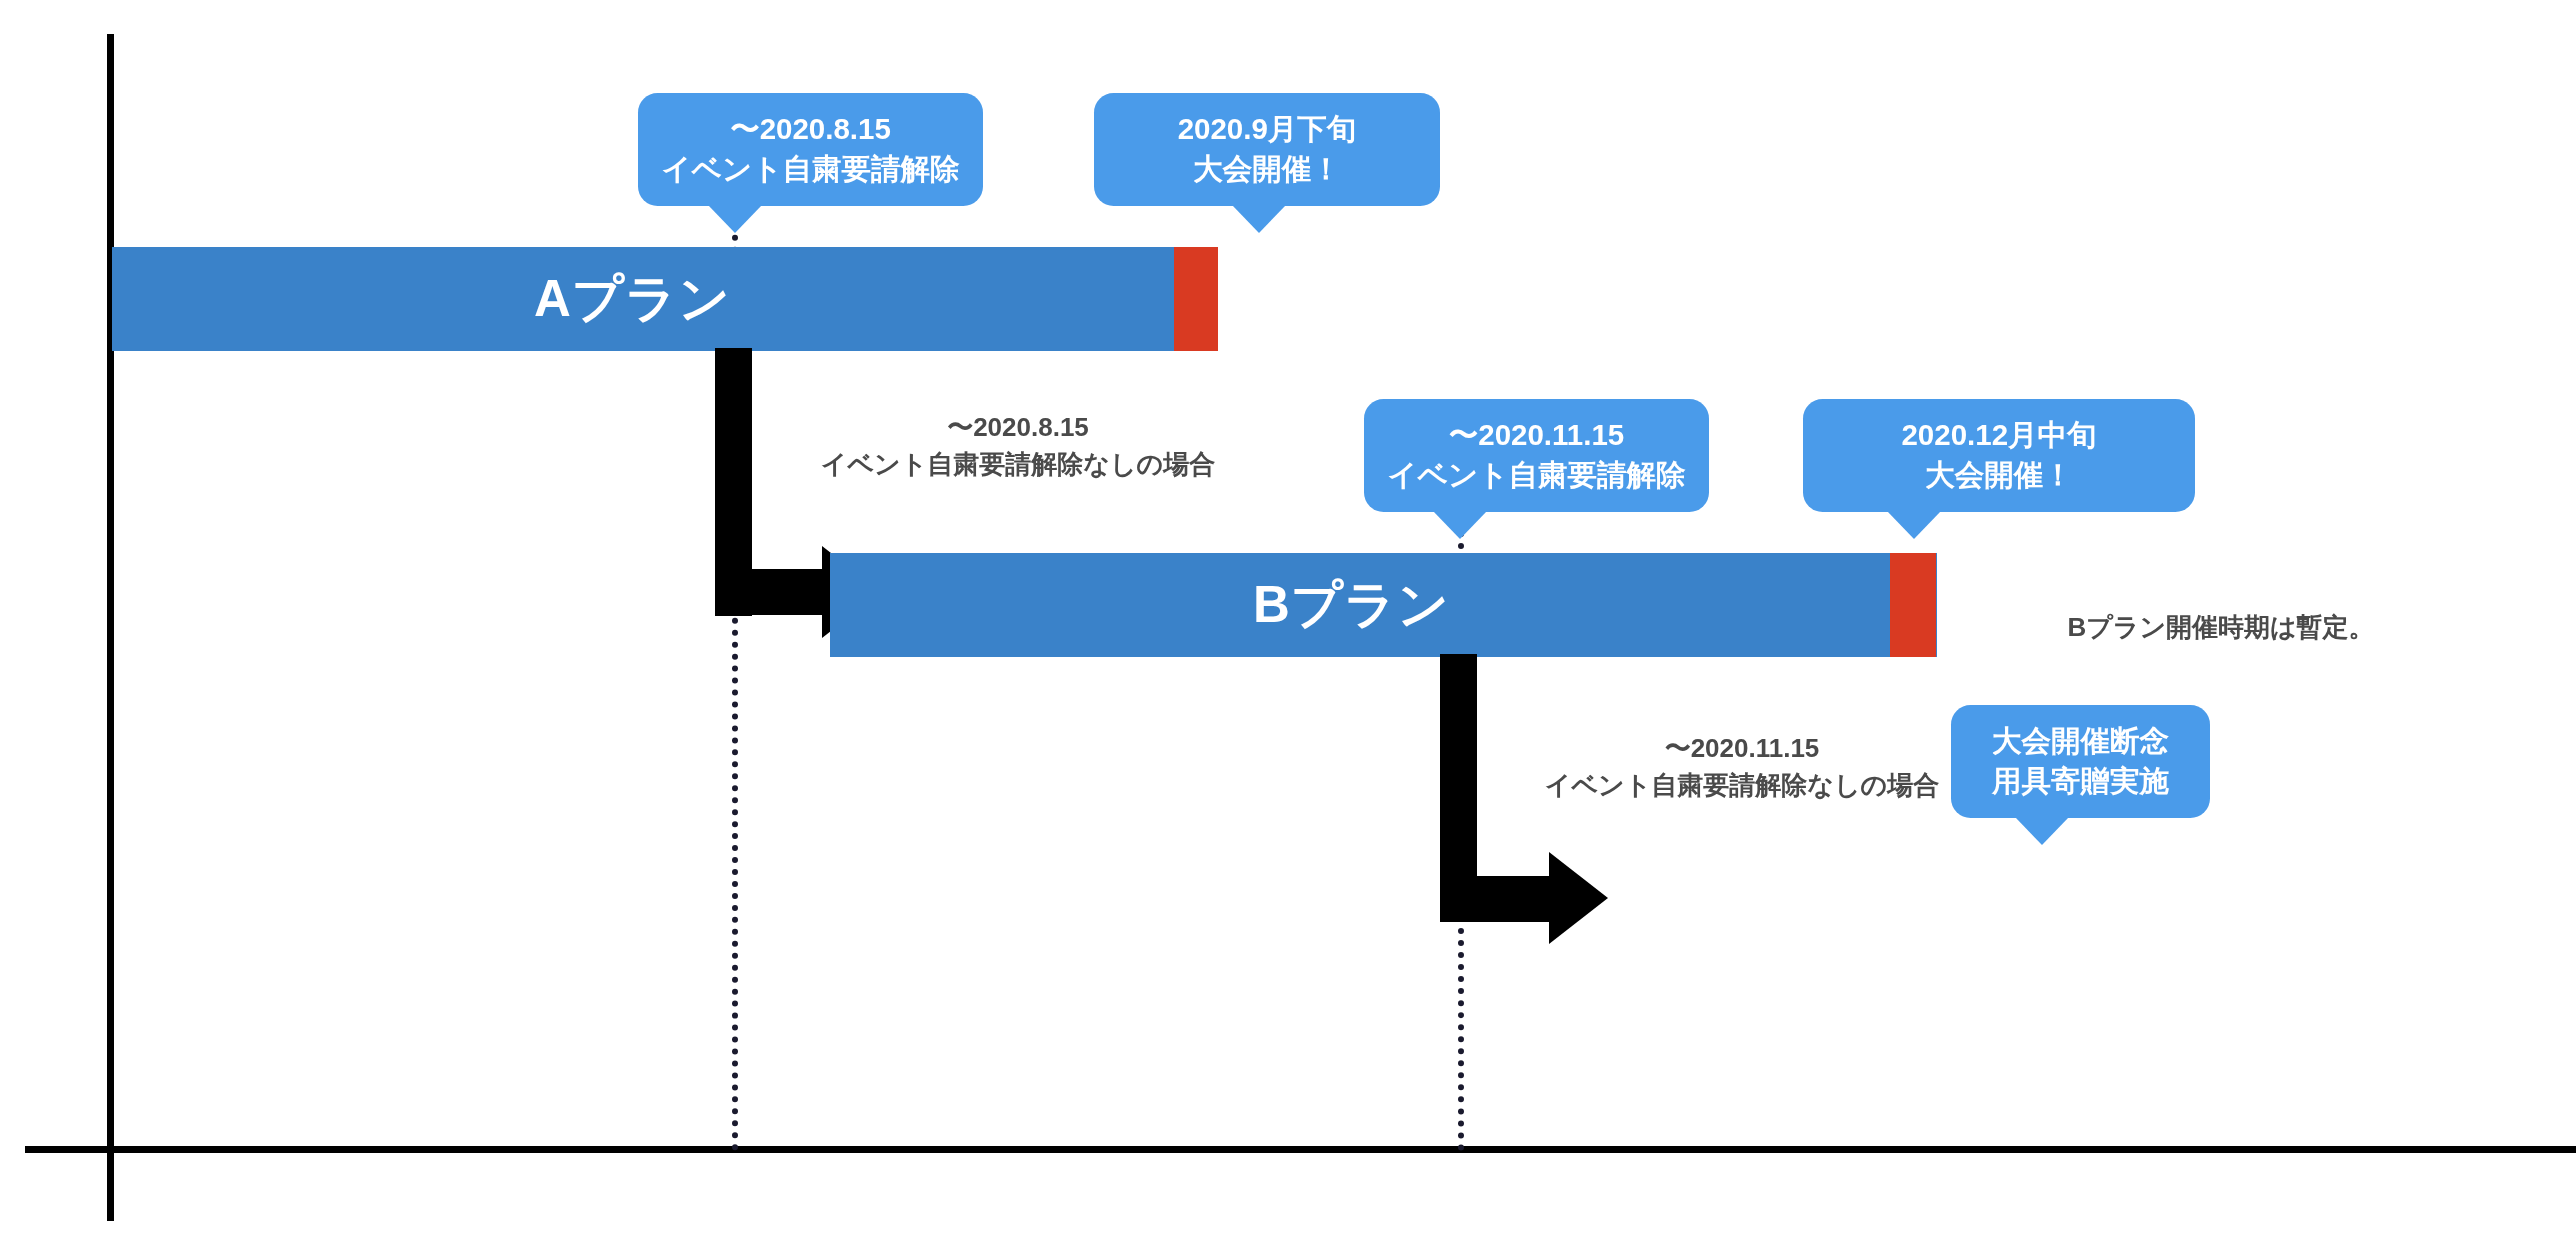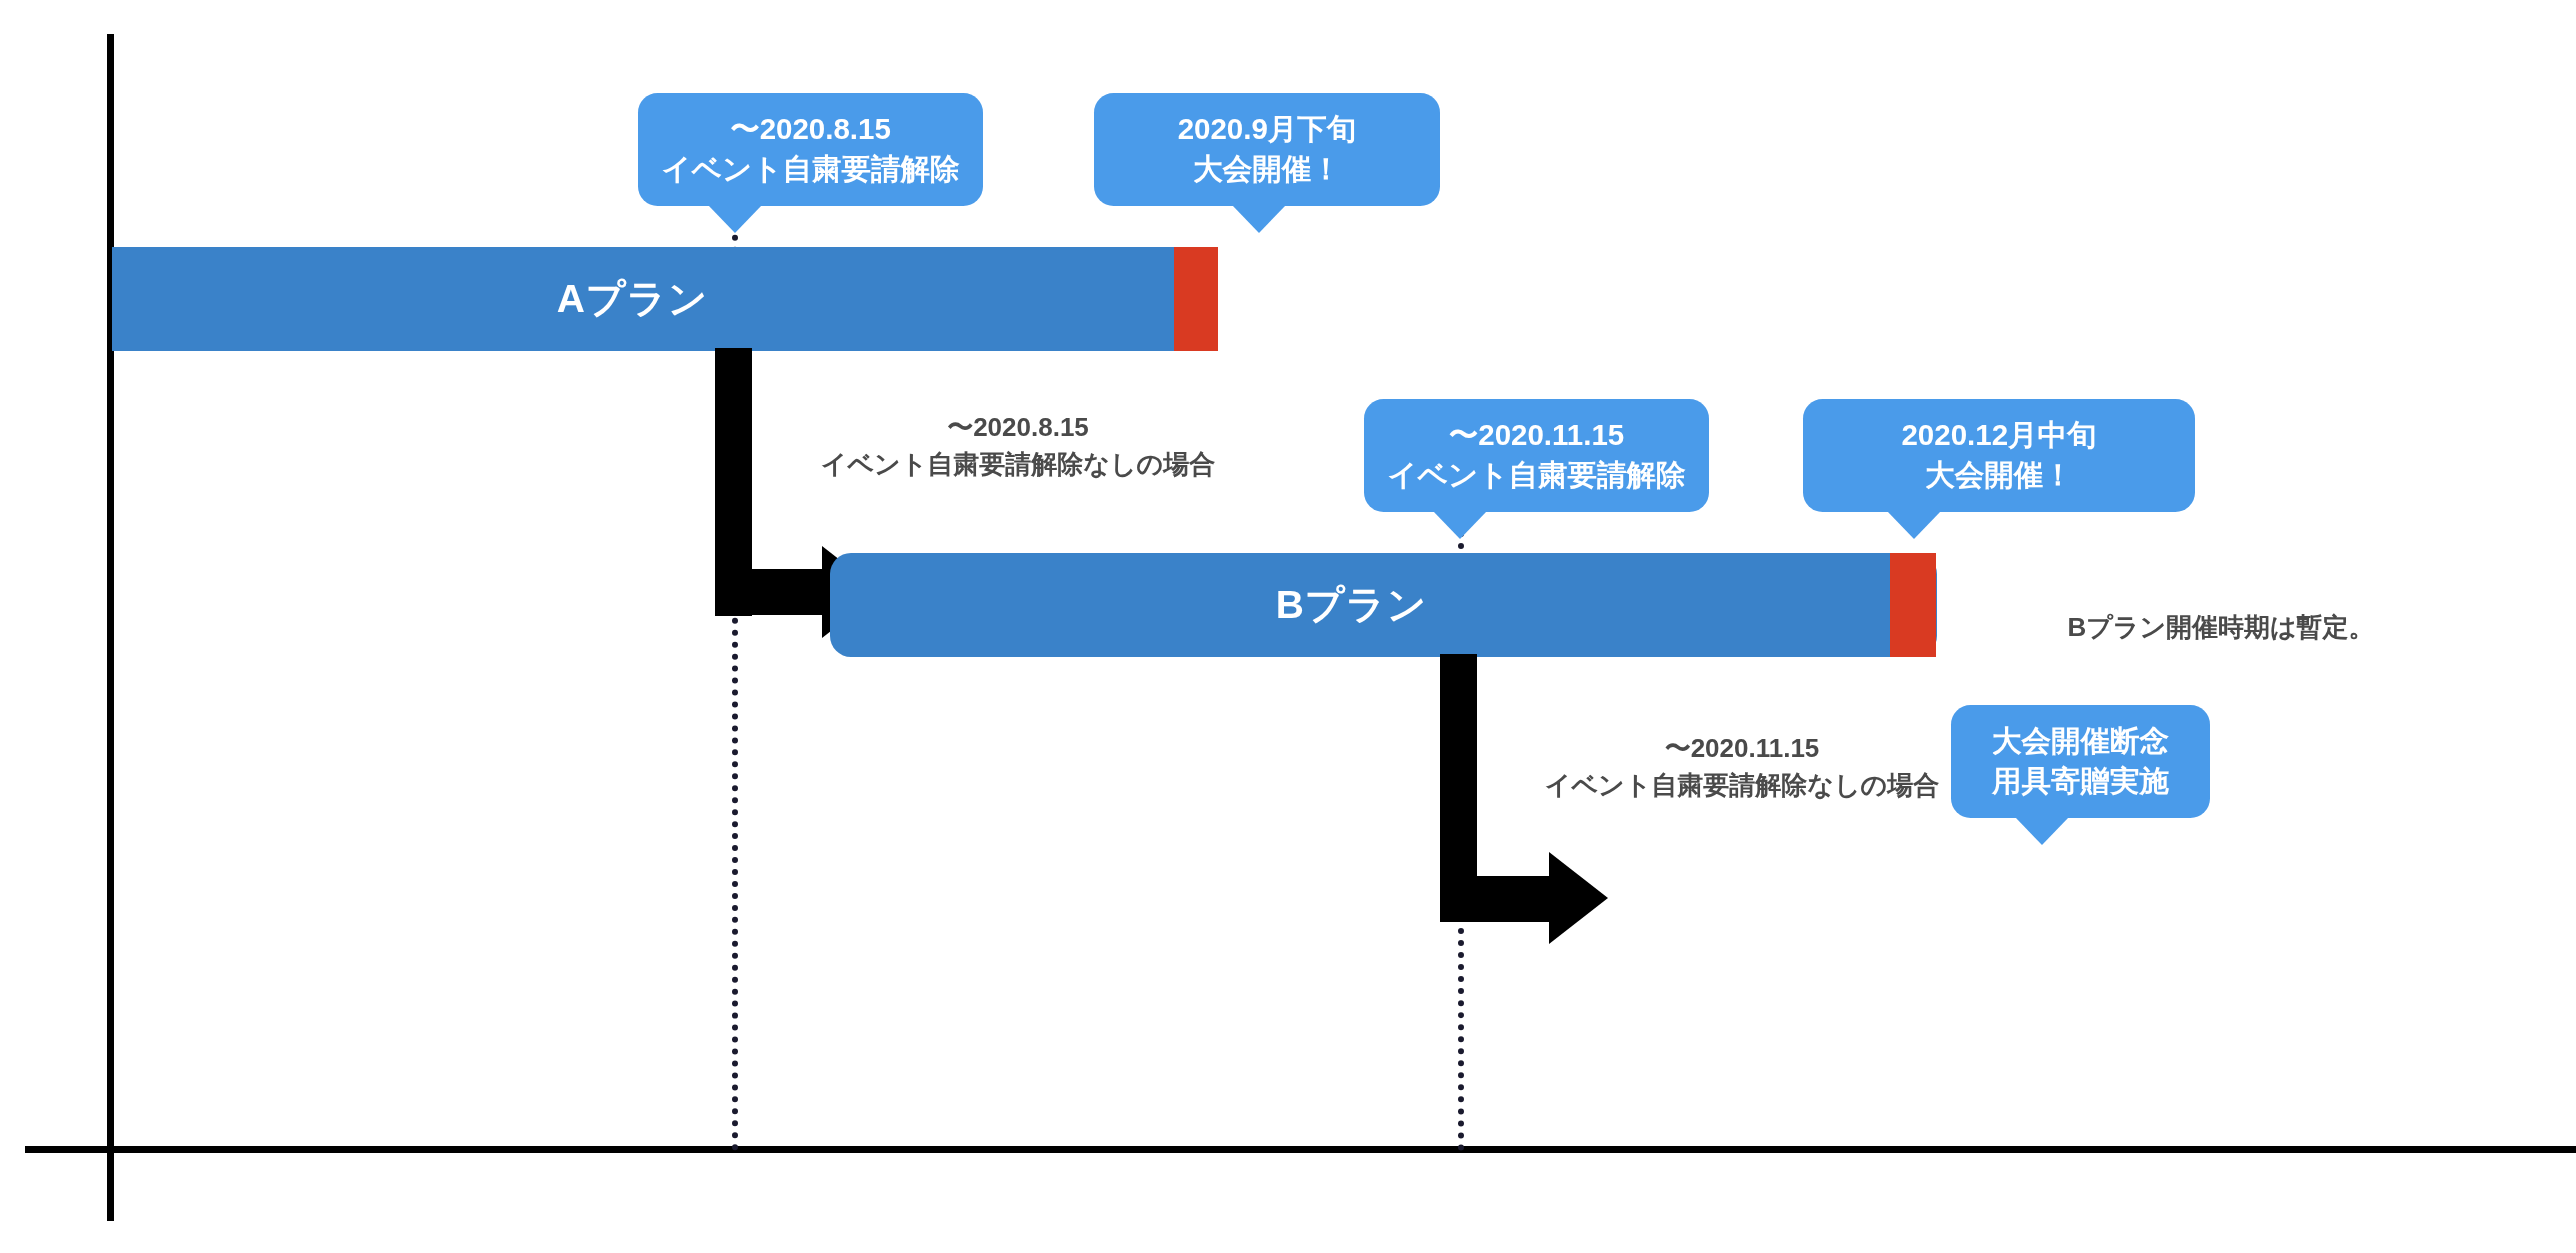--- a/index.html
+++ b/index.html
@@ -46,21 +46,21 @@
   
   .bar {
     position: absolute;
     background: #3a82c9;
     display: flex;
     align-items: center;
     justify-content: center;
   }
   .bar-label {
     color: #ffffff;
-    font-size: 39px;
+    font-size: 51px;
     font-weight: bold;
     letter-spacing: 0.9px;
     transform: translateX(-32px);
   }
   .bar-red {
     position: absolute;
     background: #d93a22;
   }
 
   
@@ -146,21 +146,21 @@
 
   <div class="arrow-shaft" style="left:715px; top:348px; width:37px; height:268px;"></div>
   <div class="arrow-foot" style="left:715px; top:569px; width:107px; height:46px;"></div>
   <div class="arrow-head" style="left:822px; top:546px;"></div>
 
   <div class="note" style="left:768px; top:409px; width:500px;">
     <div>〜2020.8.15</div>
     <div>イベント自粛要請解除なしの場合</div>
   </div>
 
-  <div class="bar" style="left:830px; top:553px; width:1107px; height:104px;border-radius:21px;">
+  <div class="bar" style="left:830px; top:553px; width:1107px; height:104px;">
     <span class="bar-label">Bプラン</span>
   </div>
   <div class="bar-red" style="left:1890px; top:553px; width:46px; height:104px;"></div>
 
   <div class="callout" style="left:1364px; top:399px; width:345px;">
     <div>〜2020.11.15</div>
     <div>イベント自粛要請解除</div>
     <div class="tail" style="left:69px;"></div>
   </div>
 

